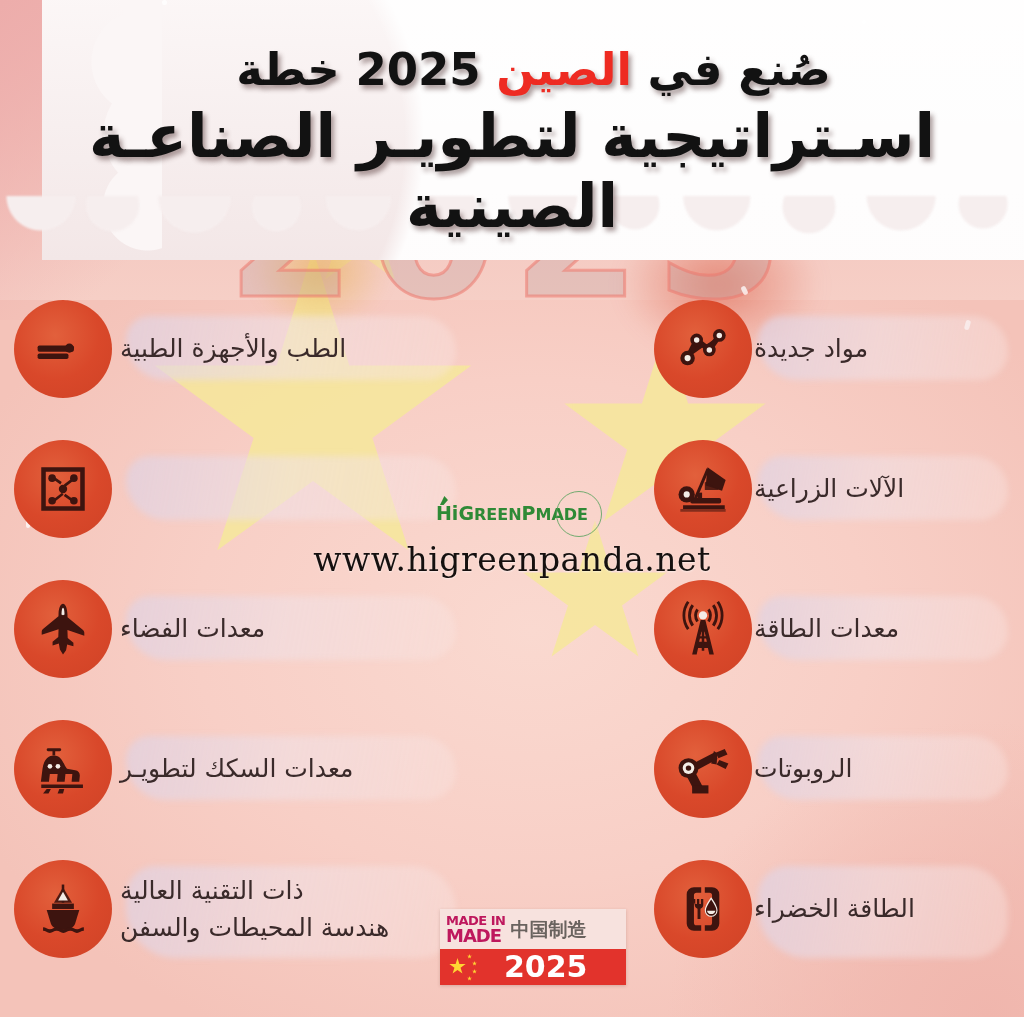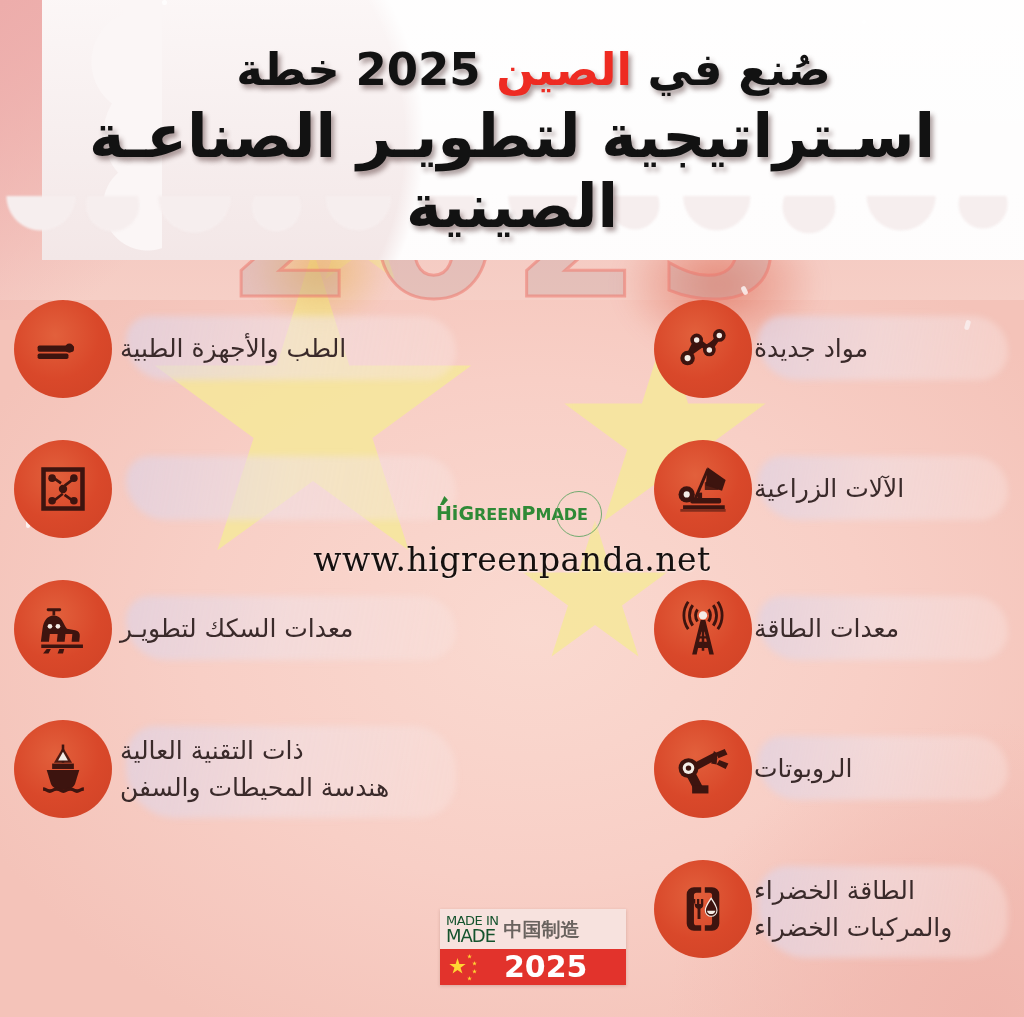--- a/index.html
+++ b/index.html
@@ -180,21 +180,21 @@
   
   .badge{
     position:absolute;left:440px;top:909px;width:186px;z-index:9;direction:ltr;
     box-shadow:0 1px 3px rgba(120,70,60,.25);
   }
   .badge-top{
     display:flex;align-items:center;background:#f7e2de;height:40px;padding:0 4px 0 6px;
   }
   .badge-mi{
     font-family:"DejaVu Sans","Liberation Sans",sans-serif;
-    font-weight:normal;font-size:13px;line-height:1.0;color:#14532d;
+    font-weight:bold;font-size:13px;line-height:1.0;color:#be185d;
     letter-spacing:-.5px;
   }
   .badge-mi i{font-style:normal;display:block;}
   .badge-mi .b2{font-size:18px;letter-spacing:-1px;}
   .badge-cn{
     margin-left:5px;font-size:19px;font-weight:bold;color:#6a635f;
     font-family:"DejaVu Sans","Liberation Sans",sans-serif;line-height:1;
   }
   .badge-bot{
     display:flex;align-items:center;background:#e2332c;height:36px;
@@ -281,20 +281,34 @@
             <circle class="ico" cx="20" cy="20" r="4.2"></circle>
             <circle class="ico" cx="44" cy="20" r="4.2"></circle>
             <circle class="ico" cx="20" cy="45" r="4.2"></circle>
             <circle class="ico" cx="44" cy="45" r="4.2"></circle>
             <circle class="ico" cx="32" cy="32" r="4.6"></circle>
           </svg>
         </span>
       </div>
     </div>
 
+    <div class="row">
+      <div class="brush"></div>
+      <div class="bubble">
+        <span>
+          <svg viewBox="0 0 64 64" aria-hidden="true">
+            <path class="ico" d="M32 4c2.6 0 4.6 4.5 4.9 11.6l.1 3.3 16.4 13.6c1.4 1.2 2.1 2.3 2.1 3.6v3.3l-18.6-6.2.3 8.7 6.3 5.3v3.9l-6.9-2.1-1.2 6.5L32 60l-3.4-5.5-1.2-6.5-6.9 2.1v-3.9l6.3-5.3.3-8.7L8.5 38.4V35c0-1.3.7-2.4 2.1-3.6L27 17.8l.1-3.3C27.4 8.5 29.4 4 32 4z"></path>
+            <path class="ico-w" d="M32 8.5c.9 0 1.6 2.8 1.7 7.4l-1.7 1-1.7-1c.1-4.6.8-7.4 1.7-7.4z"></path>
+          </svg>
+        </span>
+      </div>
+      <div class="label">
+        <span>معدات الفضاء</span>
+      </div>
+    </div>
 
     <div class="row">
       <div class="brush"></div>
       <div class="bubble">
         <span>
           <svg viewBox="0 0 64 64" aria-hidden="true">
             <rect class="ico" x="14" y="9" width="16" height="3.4" rx="1.6"></rect>
             <rect class="ico" x="20.4" y="12" width="3" height="5"></rect>
             <path class="ico" d="M22 17c-7 0-11.5 5.6-12.6 14.8L7.6 46h8.9l1-8.4h8.6l-.9 8.4h8.6l.9-8.4h7.6l-.8 8.4h8.4l.6-6c.4-3.6-1.5-6-5-6.6l-9.1-1.6C32.4 27 31 17 22 17z"></path>
             <circle class="ico-w" cx="17.6" cy="29" r="2.6"></circle>
@@ -427,21 +441,20 @@
             <path class="ico" d="M34 8h8a8 8 0 0 1 8 8v32a8 8 0 0 1-8 8h-8v-6h5.2a2.8 2.8 0 0 0 2.8-2.8V16.8A2.8 2.8 0 0 0 39.2 14H34z"></path>
             <path class="ico" d="M22.4 21h2.6v5.6h1.8V21h2.6v5.6h1.8V21h2.6v6.4a4.4 4.4 0 0 1-3.1 4.2V43h-3.2V31.6a4.4 4.4 0 0 1-3.1-4.2z" transform="translate(-1.5,0)"></path>
             <path class="ico-w" d="M41 19c4.6 6.4 7 11 7 14.6A7 7 0 0 1 34 33.6C34 30 36.4 25.4 41 19z"></path>
             <path class="ico" d="M41 21.6c3.8 5.4 5.8 9.4 5.8 12A5.8 5.8 0 1 1 35.2 33.6c0-2.6 2-6.6 5.8-12z"></path>
             <path class="ico-w" d="M36.4 34.8h9.2a4.7 4.7 0 0 1-9.2 0z" transform="translate(0,-1)"></path>
           </svg>
         </span>
       </div>
       <div class="label">
         <span>الطاقة الخضراء</span>
-        <span>والمركبات الخضراء</span>
       </div>
     </div>
 
   </div>
 
   <div class="brand">
     <div class="brand-logo">
       <span class="ring"></span>
       <span class="leaf"></span>
       <span class="txt"><span>Hi</span><span>G</span><span class="sm">REEN</span><span>P</span><span class="sm">MADE</span></span>

